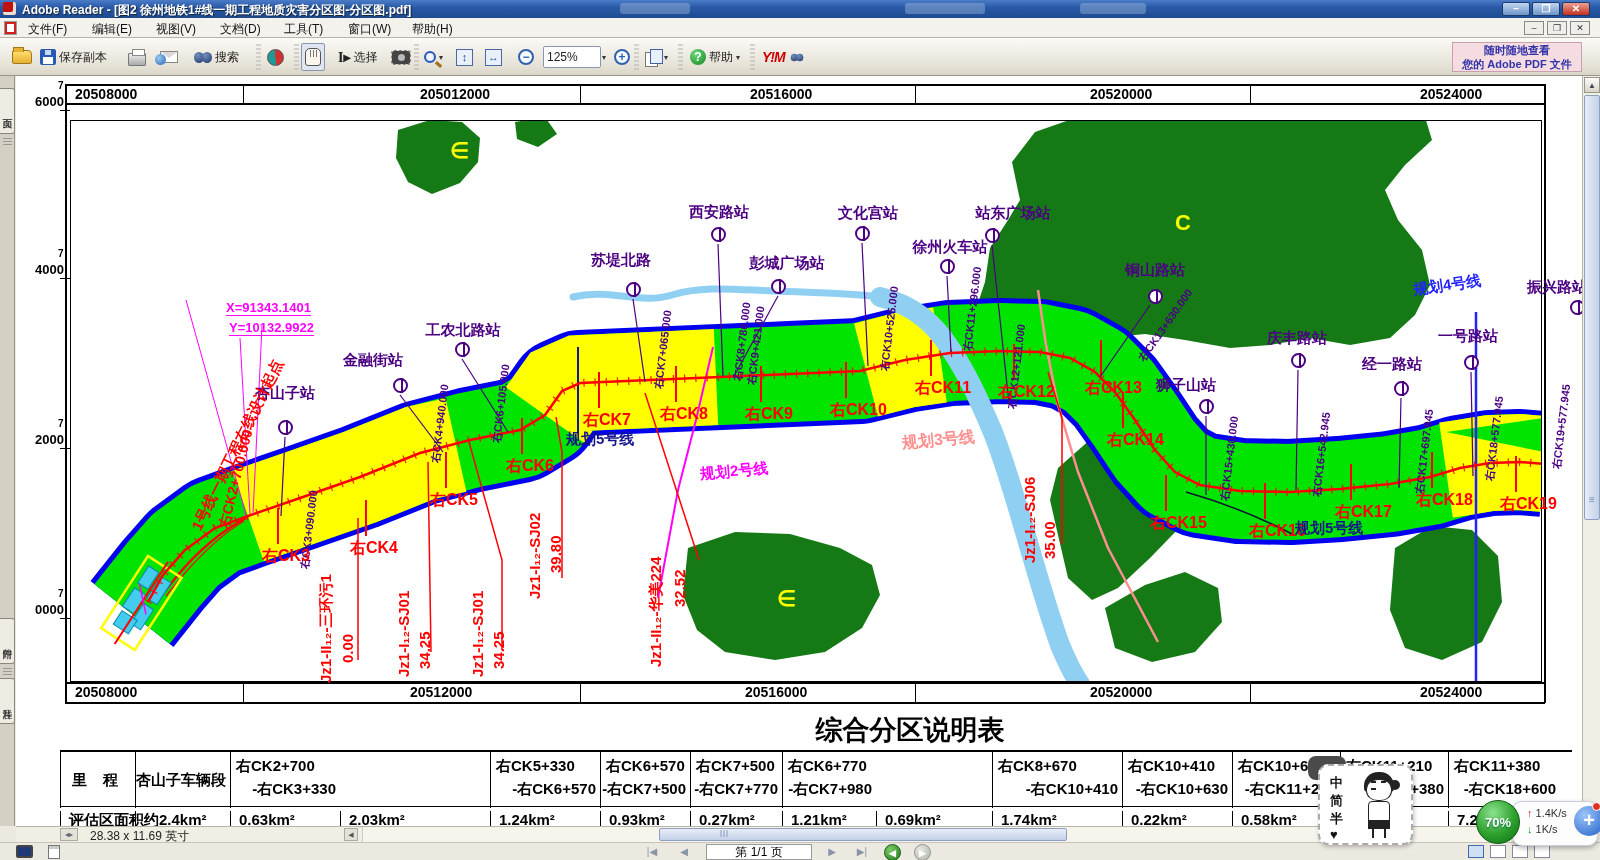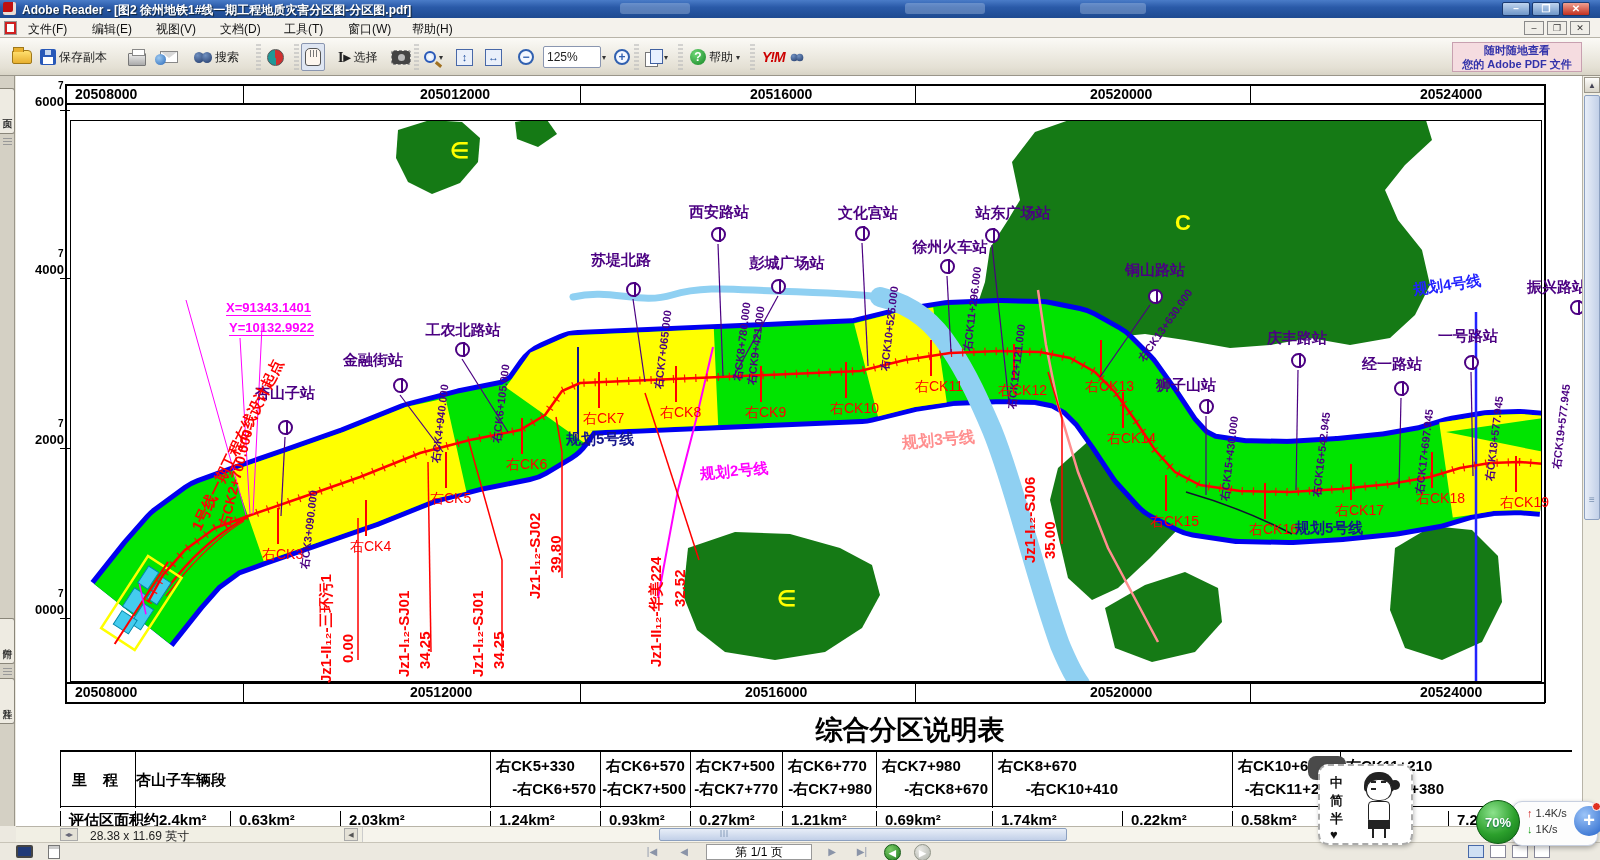--- a/index.html
+++ b/index.html
@@ -81,21 +81,21 @@
   .frameline { position:absolute; background:#000; }
   .coord-label { position:absolute; font-weight:bold; font-size:14px; color:#000; white-space:nowrap; }
   .coord-left { position:absolute; font-weight:bold; font-size:13px; color:#000; text-align:right; width:40px; }
   .coord-left7 { position:absolute; font-weight:bold; font-size:10px; color:#000; }
 
   
   .st-name { position:absolute; transform:translateX(-50%); font-size:15px; font-weight:bold; color:var(--c-station); white-space:nowrap; }
   .st-circle { position:absolute; width:15px; height:15px; border:2px solid var(--c-station); border-radius:50%; background:#fff; }
   .st-circle::after { content:""; position:absolute; left:6px; top:-2px; width:1.5px; height:15px; background:var(--c-station); }
   .st-ch { position:absolute; font-size:11px; font-weight:bold; color:var(--c-station); white-space:nowrap; transform-origin:0 0; }
-  .ck-label { position:absolute; font-size:14px; font-weight:normal; color:var(--c-centerline); white-space:nowrap; }
+  .ck-label { position:absolute; font-size:16px; font-weight:bold; color:var(--c-centerline); white-space:nowrap; }
   .ann { position:absolute; font-size:15px; font-weight:bold; color:var(--c-centerline); white-space:nowrap;
     transform:rotate(-90deg); transform-origin:0 100%; }
   .ann-val { font-size:15px; }
   .plan-label { position:absolute; font-weight:bold; white-space:nowrap; }
   .geo-letter { position:absolute; color:#FFFF00; font-size:22px; font-weight:bold; }
   .xy-note { position:absolute; color:var(--c-magenta); font-size:13px; font-weight:bold; border-bottom:1.5px solid var(--c-magenta); }
   .origin-note { position:absolute; color:var(--c-centerline); font-weight:bold; white-space:nowrap; transform-origin:0 100%; }
   .trow { position:relative; border-top:2px solid #000; height:56px; }
   .tcell { position:absolute; top:0; height:56px; border-left:1.5px solid #000; font-weight:bold; font-size:15px; color:#000; }
   .tcell .l1 { position:absolute; left:5px; top:5px; white-space:nowrap; }
@@ -492,51 +492,59 @@
         <div class="plan-label" style="left: 1295px; top: 519px; color: rgb(20, 20, 140); font-size: 15px;">规划5号线</div>
         <div class="xy-note" style="left: 226px; top: 300px;">X=91343.1401</div>
         <div class="xy-note" style="left: 229px; top: 320px;">Y=10132.9922</div>
         <div class="origin-note" style="left: 205px; top: 515px; font-size: 15px; transform: rotate(-64deg);">1号线一期工程右线设计起点</div>
         <div class="origin-note" style="left: 233px; top: 512px; font-size: 14px; transform: rotate(-76deg);">右CK2+700.000</div>
         <div style="position: absolute; left: 745px; top: 712px; width: 330px; text-align: center; font-size: 27px; font-weight: bold; color: rgb(0, 0, 0);">综合分区说明表</div>
         <div style="position: absolute; left: 60px; top: 750px; width: 1512px; height: 76px; overflow: hidden;">
           <div class="trow">
             <div class="tcell hdr" style="left: 0px; width: 75px;">里 程</div>
             <div class="tcell single" style="left: 75px; width: 95px;">杏山子车辆段</div>
+            <div class="tcell" style="left: 170px; width: 110px;">
+              <div class="l1">右CK2+700</div>
+              <div class="l2">-右CK3+330</div>
+            </div>
             <div class="tcell" style="left: 430px; width: 110px;">
               <div class="l1">右CK5+330</div>
               <div class="l2">-右CK6+570</div>
             </div>
             <div class="tcell" style="left: 540px; width: 90px;">
               <div class="l1">右CK6+570</div>
               <div class="l2">-右CK7+500</div>
             </div>
             <div class="tcell" style="left: 630px; width: 92px;">
               <div class="l1">右CK7+500</div>
               <div class="l2">-右CK7+770</div>
             </div>
             <div class="tcell" style="left: 722px; width: 94px;">
               <div class="l1">右CK6+770</div>
               <div class="l2">-右CK7+980</div>
             </div>
-            <div class="tcell" style="left: 816px; width: 116px;">
-              <div class="l1">右CK7+980</div>
-              <div class="l2">-右CK8+670</div>
-            </div>
             <div class="tcell" style="left: 932px; width: 130px;">
               <div class="l1">右CK8+670</div>
               <div class="l2">-右CK10+410</div>
             </div>
+            <div class="tcell" style="left: 1062px; width: 110px;">
+              <div class="l1">右CK10+410</div>
+              <div class="l2">-右CK10+630</div>
+            </div>
             <div class="tcell" style="left: 1172px; width: 108px;">
               <div class="l1">右CK10+630</div>
               <div class="l2">-右CK11+210</div>
             </div>
             <div class="tcell" style="left: 1280px; width: 108px;">
               <div class="l1">右CK11+210</div>
               <div class="l2">-右CK11+380</div>
+            </div>
+            <div class="tcell" style="left: 1388px; width: 112px;">
+              <div class="l1">右CK11+380</div>
+              <div class="l2">-右CK18+600</div>
             </div>
           </div>
           <div class="trow2">
             <div class="t2cell" style="left: 0px; width: 75px;">评估区面积</div>
             <div class="t2cell" style="left: 75px; width: 95px;">约2.4km²</div>
             <div class="t2cell" style="left: 170px; width: 110px;">0.63km²</div>
             <div class="t2cell" style="left: 280px; width: 150px;">2.03km²</div>
             <div class="t2cell" style="left: 430px; width: 110px;">1.24km²</div>
             <div class="t2cell" style="left: 540px; width: 90px;">0.93km²</div>
             <div class="t2cell" style="left: 630px; width: 92px;">0.27km²</div>

